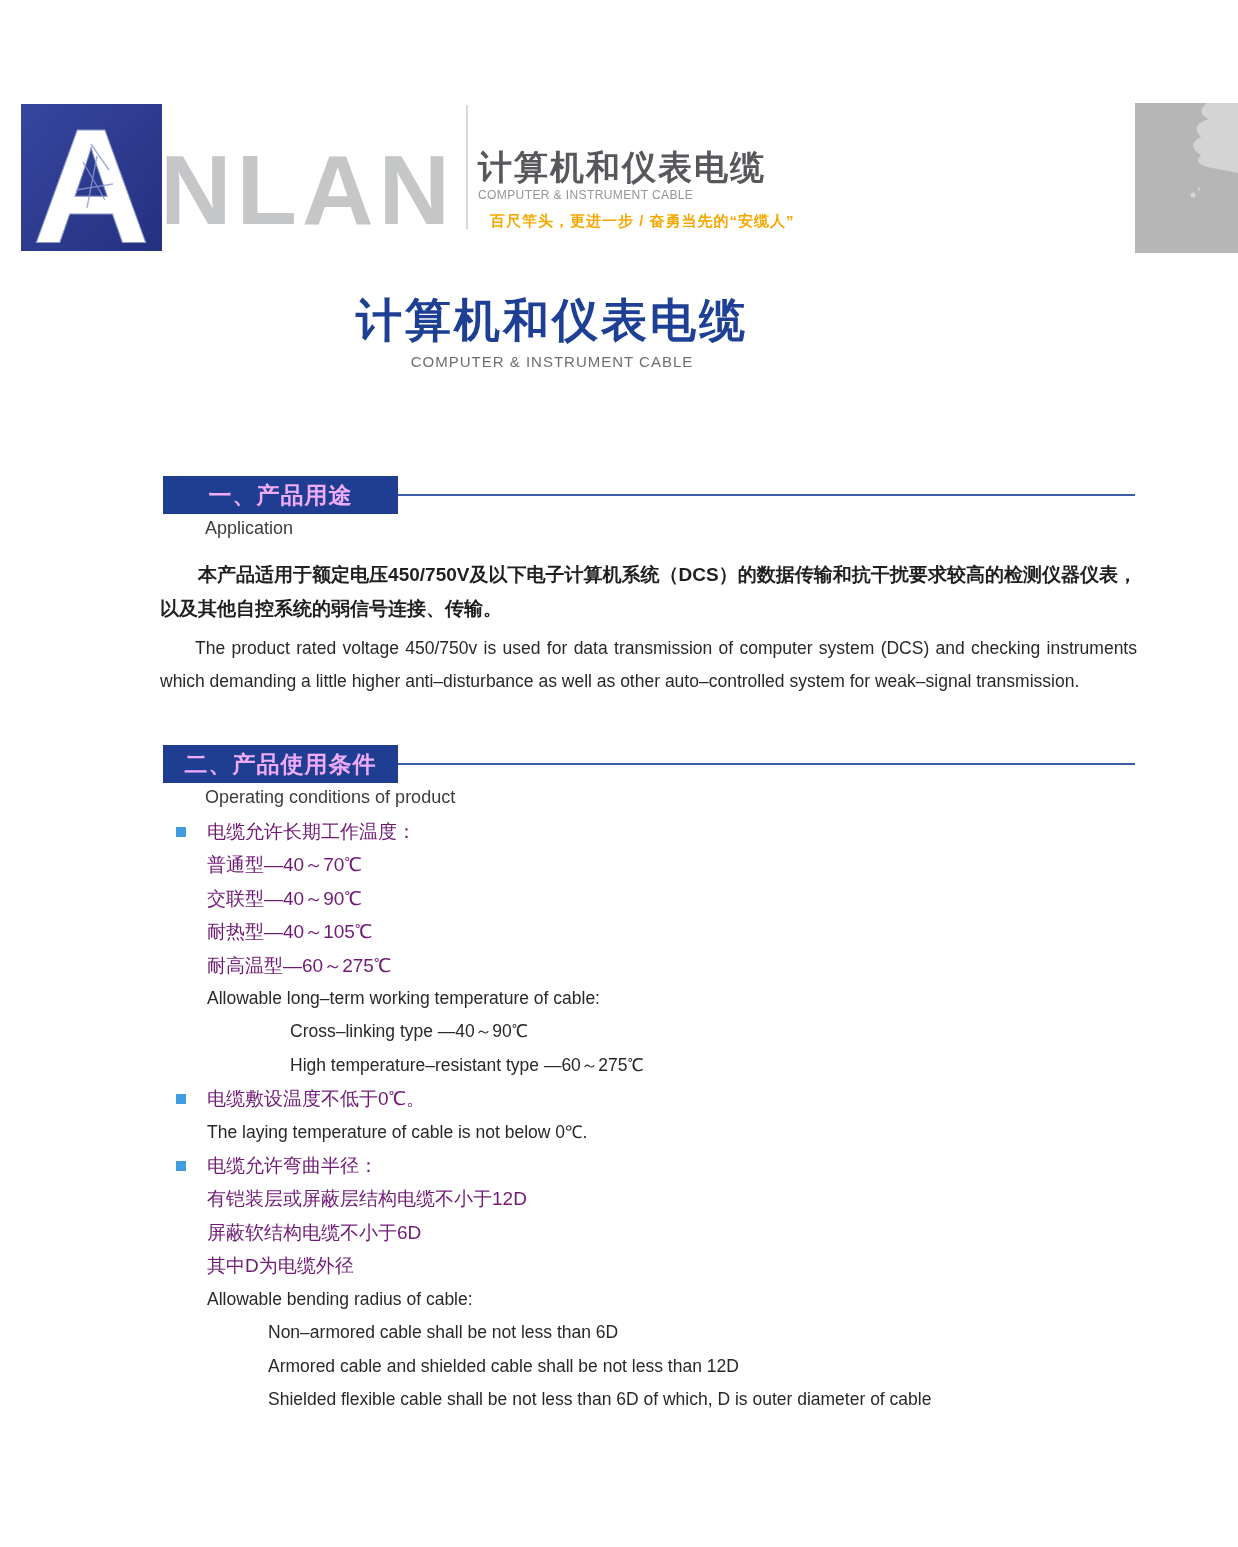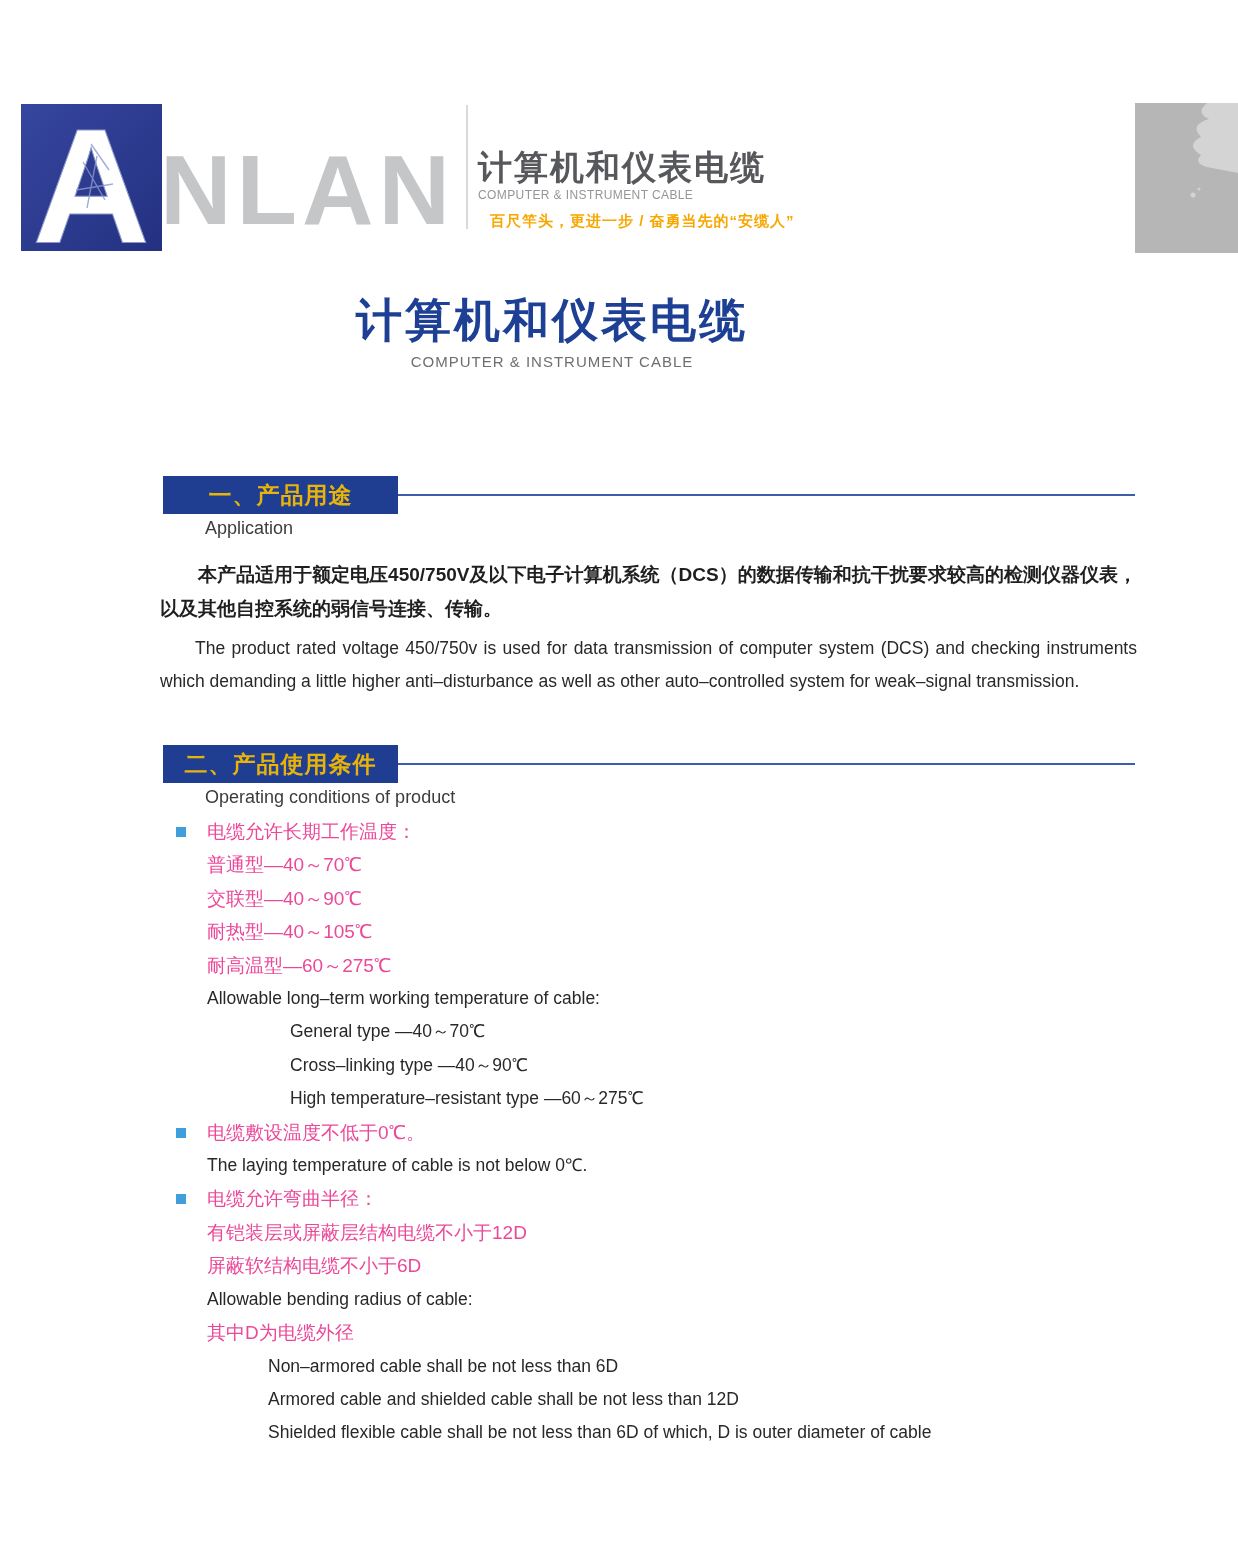--- a/index.html
+++ b/index.html
@@ -23,38 +23,38 @@
 
   
   .doc-title { position:absolute; left:0; top:293px; width:1104px; text-align:center; }
   .doc-title-cn { font-size:46px; font-weight:bold; color:#1e4094; letter-spacing:3px; line-height:54px; }
   .doc-title-en { font-size:15px; color:#6d6e71; letter-spacing:1px; margin-top:6px; }
 
   
   .sec-head { position:absolute; left:163px; width:972px; height:38px; }
   .sec-head .tab {
     position:absolute; left:0; top:0; width:235px; height:38px; background:#1f3e92;
-    color:#eab308; font-size:23px; font-weight:bold; text-align:center; line-height:38px;
+    color:#f0abfc; font-size:23px; font-weight:bold; text-align:center; line-height:38px;
     letter-spacing:1px;
   }
   .sec-head .rule { position:absolute; left:235px; right:0; top:18px; height:2px; background:#3d5da9; }
   #sec1-head { top:476px; }
   #sec2-head { top:745px; }
   .sec-sub { position:absolute; left:205px; font-size:18px; color:#3c3c3c; }
   #sec1-sub { top:518px; }
   #sec2-sub { top:787px; }
 
   
   .para { position:absolute; left:160px; width:977px; text-align:justify; }
   #para-cn { top:558px; font-size:19px; line-height:34px; color:#1f1f1f; text-indent:2em;font-weight:bold; }
   #para-en { top:632px; font-size:17.5px; line-height:33px; color:#282828; text-indent:2em; }
 
   
   .cond-list { position:absolute; left:160px; top:815px; width:978px; }
-  .cond-line { position:relative; line-height:33.4px; font-size:19px; color:#ec4899; white-space:nowrap; }
+  .cond-line { position:relative; line-height:33.4px; font-size:19px; color:#701a75; white-space:nowrap; }
   .cond-line.en { font-size:17.5px; color:#282828; }
   .cond-line.plain,.cond-line.bullet { padding-left:47px; }
   .cond-line.indent1 { padding-left:108px; }
   .cond-line.indent2 { padding-left:130px; }
   .cond-line .bullet-sq {
     position:absolute; left:16px; top:12px; width:10px; height:10px; background:#3f9edb;
   }
 </style>
 </head>
 <body>
@@ -108,28 +108,27 @@
   </div>
   <div class="sec-sub" id="sec2-sub">Operating conditions of product</div>
 
   <div class="cond-list">
       <div class="cond-line bullet"><span class="bullet-sq"></span><span>电缆允许长期工作温度：</span></div>
       <div class="cond-line plain"><span>普通型—40～70℃</span></div>
       <div class="cond-line plain"><span>交联型—40～90℃</span></div>
       <div class="cond-line plain"><span>耐热型—40～105℃</span></div>
       <div class="cond-line plain"><span>耐高温型—60～275℃</span></div>
       <div class="cond-line plain en"><span>Allowable long–term working temperature of cable:</span></div>
-      <div class="cond-line indent2 en"><span>General type —40～70℃</span></div>
       <div class="cond-line indent2 en"><span>Cross–linking type —40～90℃</span></div>
       <div class="cond-line indent2 en"><span>High temperature–resistant type —60～275℃</span></div>
       <div class="cond-line bullet"><span class="bullet-sq"></span><span>电缆敷设温度不低于0℃。</span></div>
       <div class="cond-line plain en"><span>The laying temperature of cable is not below 0℃.</span></div>
       <div class="cond-line bullet"><span class="bullet-sq"></span><span>电缆允许弯曲半径：</span></div>
       <div class="cond-line plain"><span>有铠装层或屏蔽层结构电缆不小于12D</span></div>
       <div class="cond-line plain"><span>屏蔽软结构电缆不小于6D</span></div>
+      <div class="cond-line plain"><span>其中D为电缆外径</span></div>
       <div class="cond-line plain en"><span>Allowable bending radius of cable:</span></div>
-      <div class="cond-line plain"><span>其中D为电缆外径</span></div>
       <div class="cond-line indent1 en"><span>Non–armored cable shall be not less than 6D</span></div>
       <div class="cond-line indent1 en"><span>Armored cable and shielded cable shall be not less than 12D</span></div>
       <div class="cond-line indent1 en"><span>Shielded flexible cable shall be not less than 6D of which, D is outer diameter of cable</span></div>
     </div>
 
 </div>
 
 </body></html>

